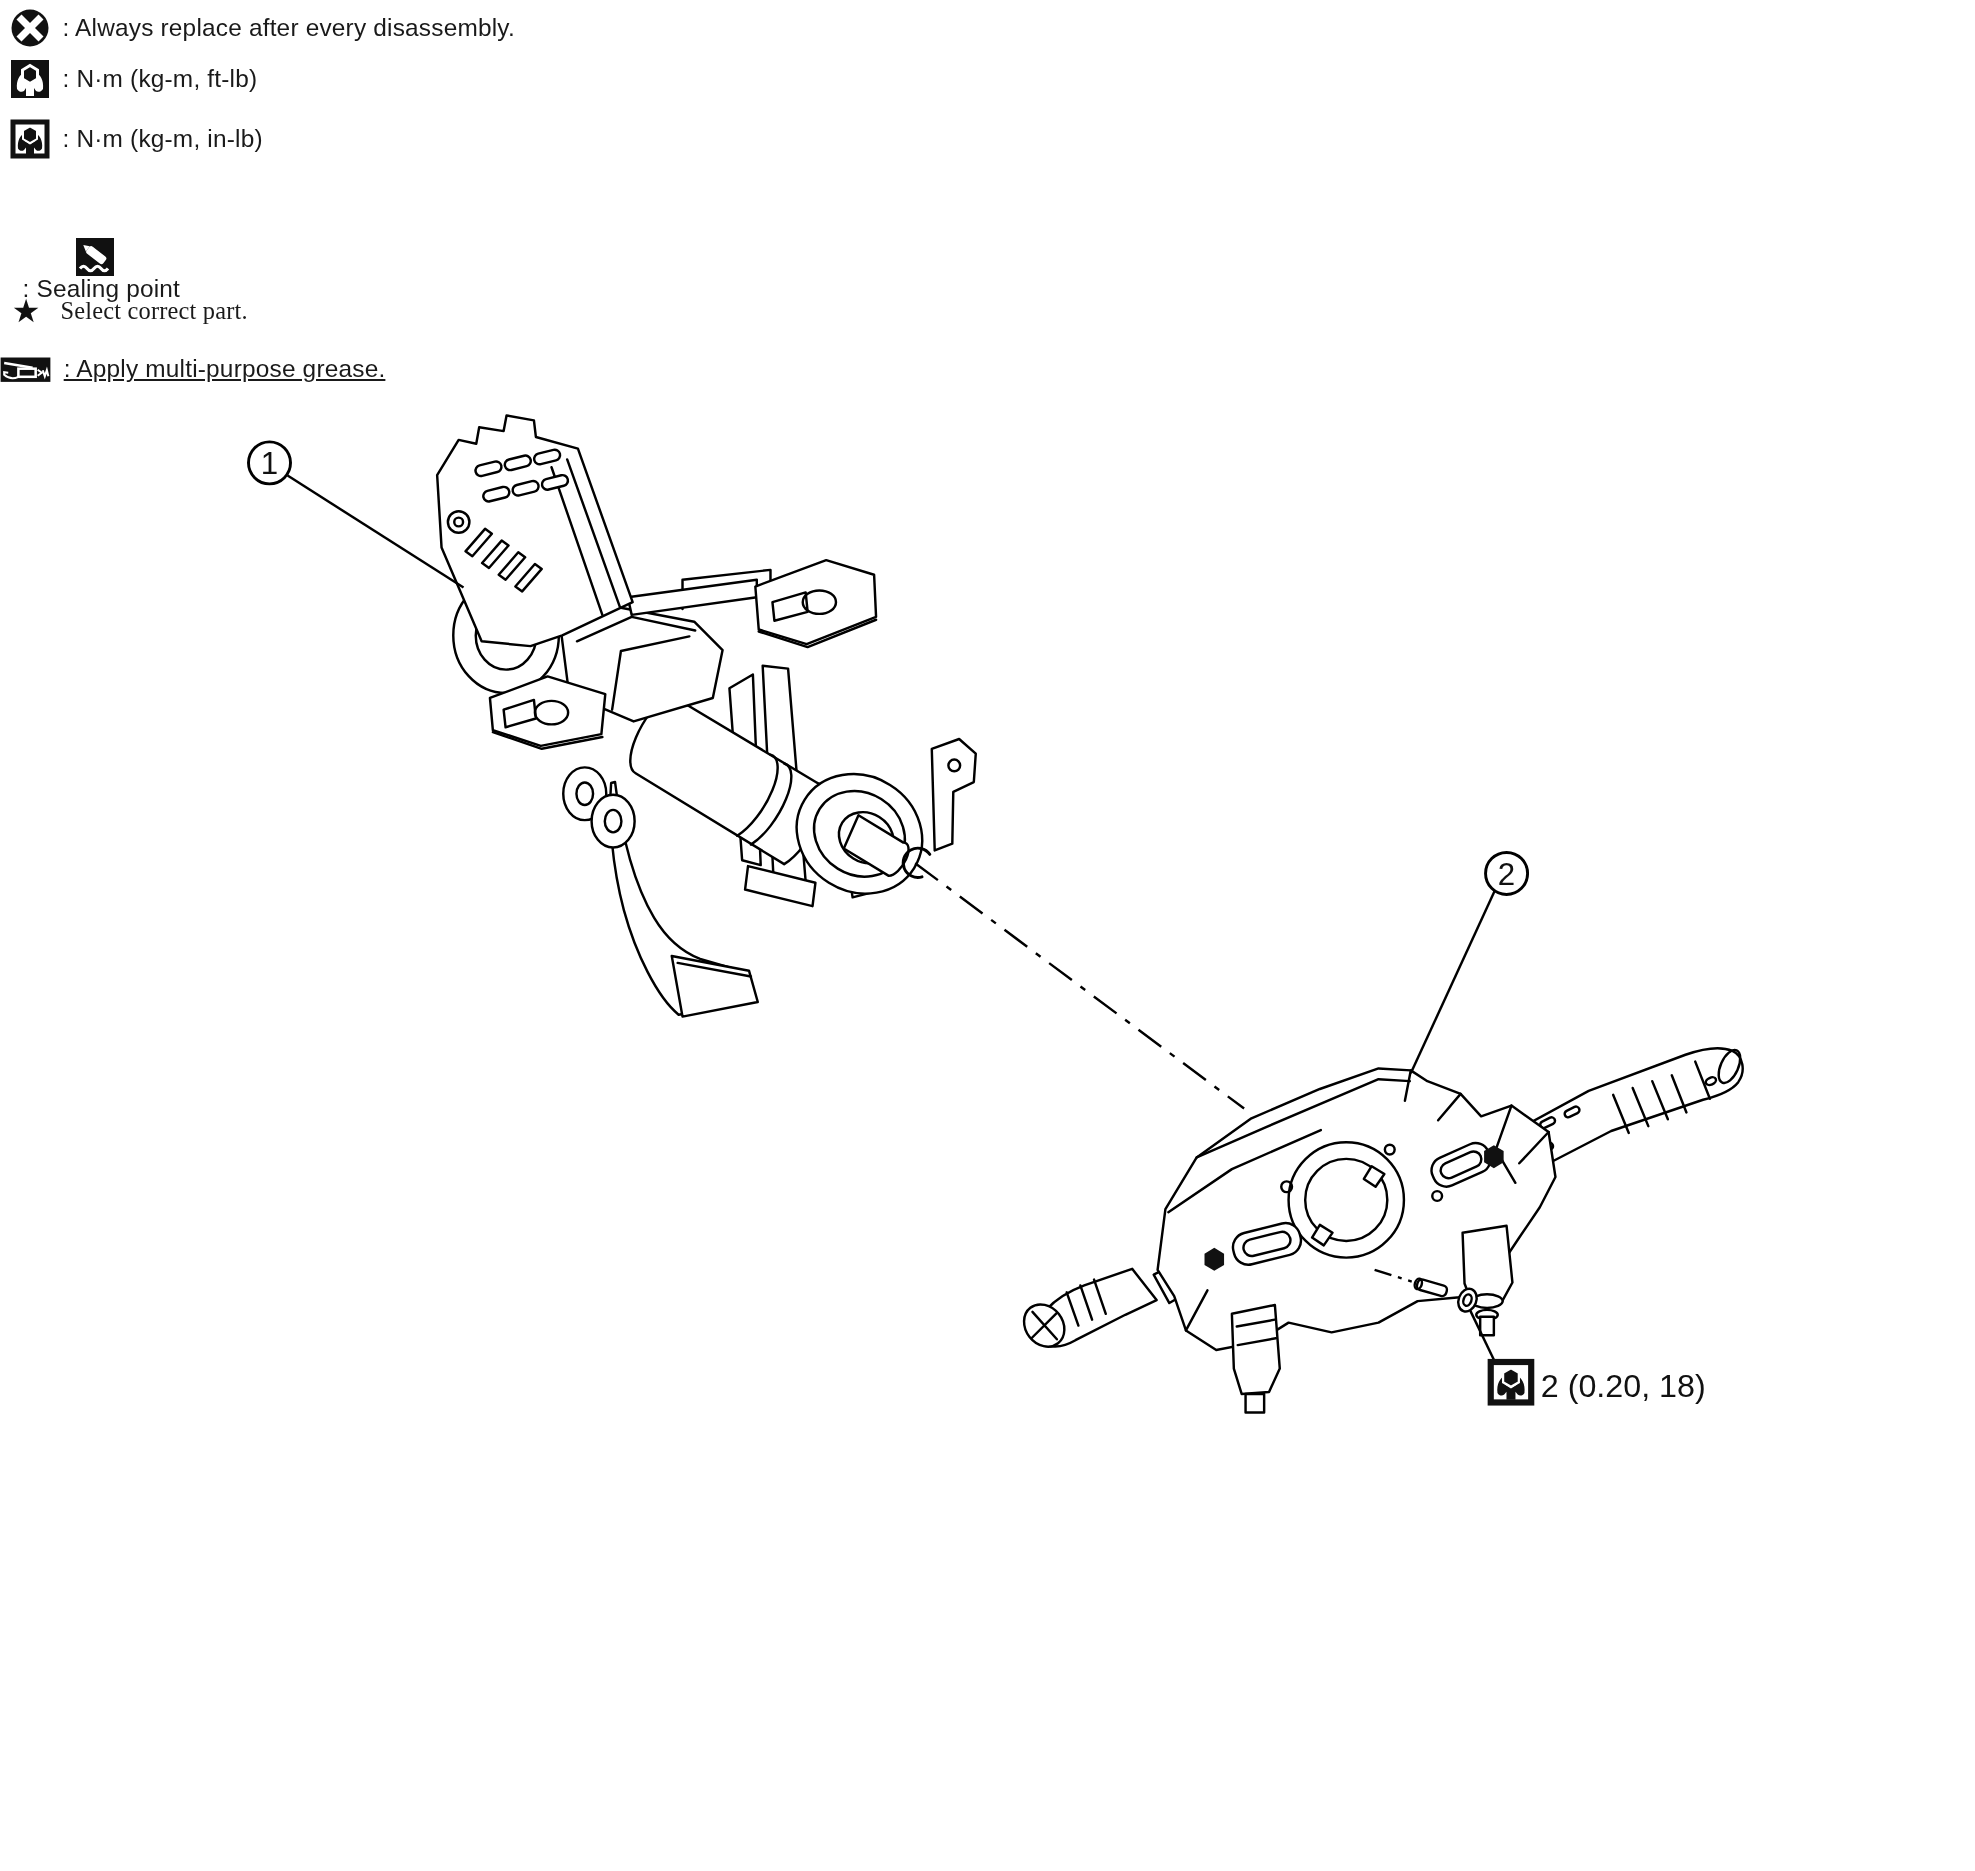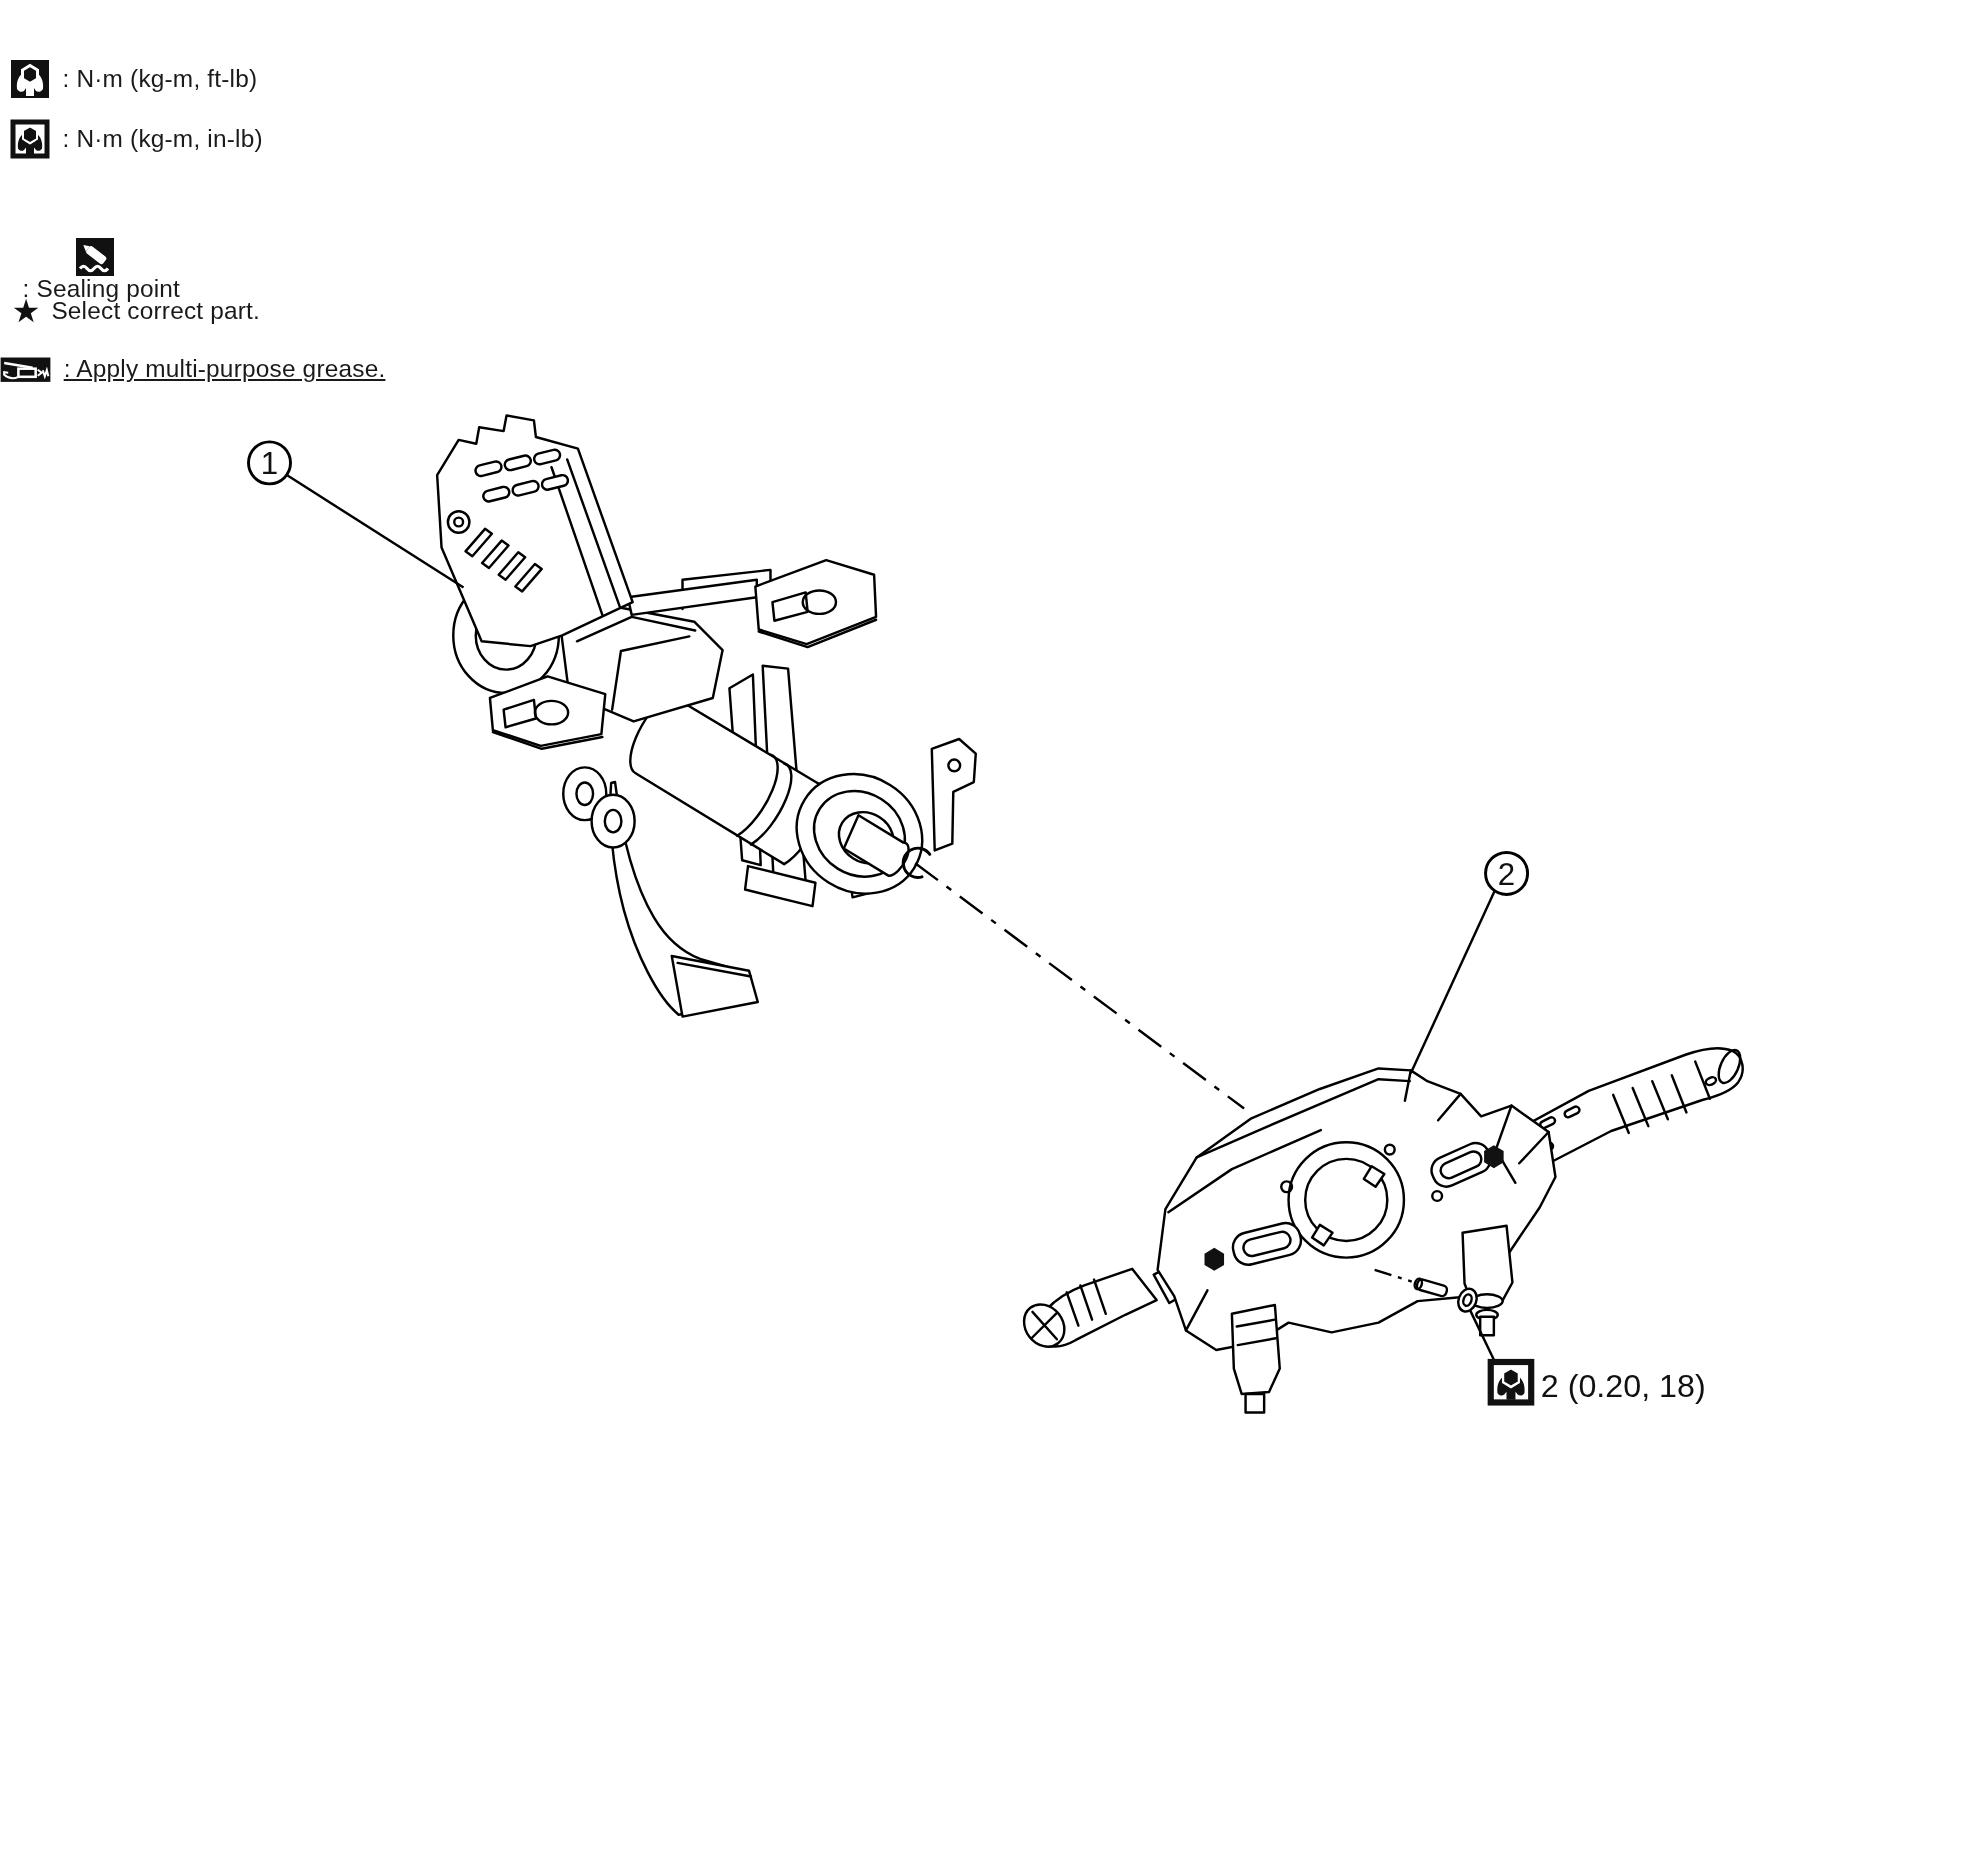--- a/index.html
+++ b/index.html
@@ -13,20 +13,30 @@
   .legend-row .lbl{font-size:24.4px;line-height:1;margin-left:12.7px;letter-spacing:0.2px;}
   .star{font-size:32px;line-height:1;color:#111;}
   svg text{font-family:"Liberation Sans", sans-serif;fill:#111;}
   #diagram{position:absolute;left:0;top:0;}
 </style>
 </head>
 <body>
 
 <div class="legend">
 
+  <div class="legend-row" style="left:9.8px;top:7.8px;">
+    <svg class="ico" width="40" height="40" viewBox="0 0 80 80">
+      <circle cx="40" cy="40" r="37" fill="#111"></circle>
+      <g stroke="#fff" stroke-width="14">
+        <line x1="18" y1="18" x2="62" y2="62"></line>
+          <line x1="62" y1="18" x2="18" y2="62"></line>
+      </g>
+    </svg>
+    <span class="lbl">: Always replace after every disassembly.</span>
+  </div>
 
   <div class="legend-row" style="left:9.8px;top:59px;align-items:center;">
     <svg class="ico" width="40" height="40" viewBox="0 0 80 80">
       <rect x="2" y="2" width="76" height="76" fill="#111"></rect>
       <path d="M14,60 C12,42 20,30 29,27 L29,44 L40,51 L51,44 L51,27 C60,30 68,42 66,60 C62,66 56,67 52,64 L48,58 L48,74 L32,74 L32,58 L28,64 C24,67 18,66 14,60 Z" fill="#fff"></path>
       <polygon points="40,13 55,22 55,40 40,49 25,40 25,22" fill="#111" stroke="#fff" stroke-width="6"></polygon>
     </svg>
     <span class="lbl">: N·m (kg-m, ft-lb)</span>
   </div>
 
@@ -47,21 +57,21 @@
         <rect x="22" y="24" width="42" height="18" rx="5" fill="#fff"></rect>
         <polygon points="22,27 10,33 22,40" fill="#fff"></polygon>
       </g>
       <path d="M10,63 q 7,-9 14,0 t 14,0 t 14,0 t 14,0" fill="none" stroke="#fff" stroke-width="6"></path>
     </svg>
     <span class="lbl">: Sealing point</span>
   </div>
 
   <div class="legend-row" style="left:11.7px;top:295px;">
     <span class="star">★</span>
-    <span class="lbl" style="margin-left:11px;">Select correct part.</span>
+    <span class="lbl" style="margin-left:20px;font-family:Liberation Serif, serif;">Select correct part.</span>
   </div>
 
   <div class="legend-row" style="left:0;top:357px;text-decoration:underline;">
     <svg class="ico" width="51" height="25.4" viewBox="0 0 100 50">
       <rect x="1" y="1" width="98" height="48" fill="#111"></rect>
       <line x1="8" y1="12" x2="64" y2="21" stroke="#fff" stroke-width="5"></line>
       <rect x="36" y="23" width="34" height="16" fill="none" stroke="#fff" stroke-width="5"></rect>
       <path d="M74,25 L82,31 L74,37" fill="none" stroke="#fff" stroke-width="4"></path>
       <path d="M84,26 L88,38 L92,26 L95,38" fill="none" stroke="#fff" stroke-width="4"></path>
       <path d="M36,39 C24,45 16,42 8,35 L8,30 L16,31" fill="none" stroke="#fff" stroke-width="4"></path>

